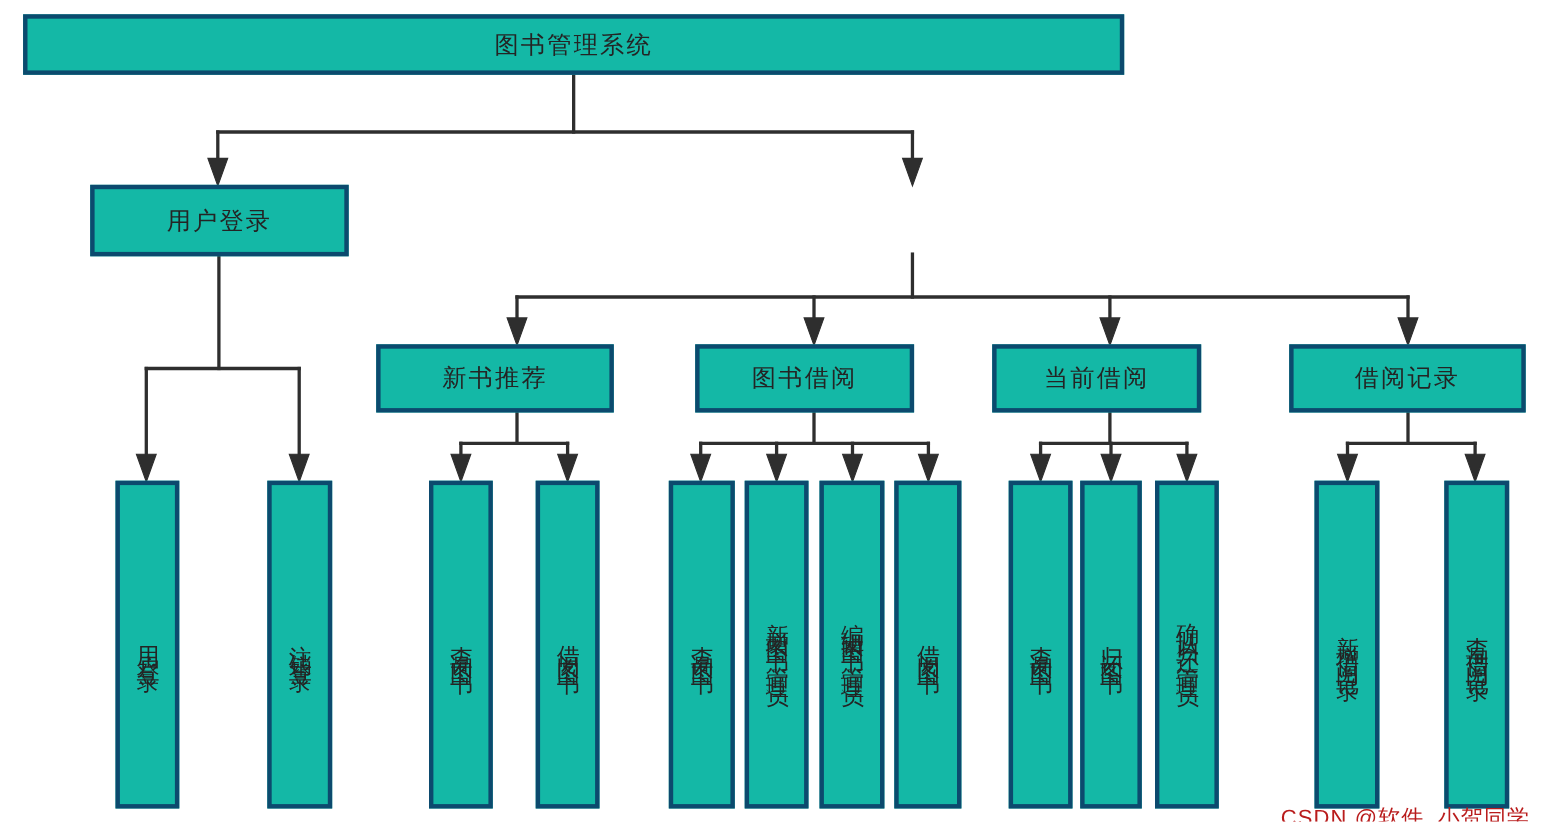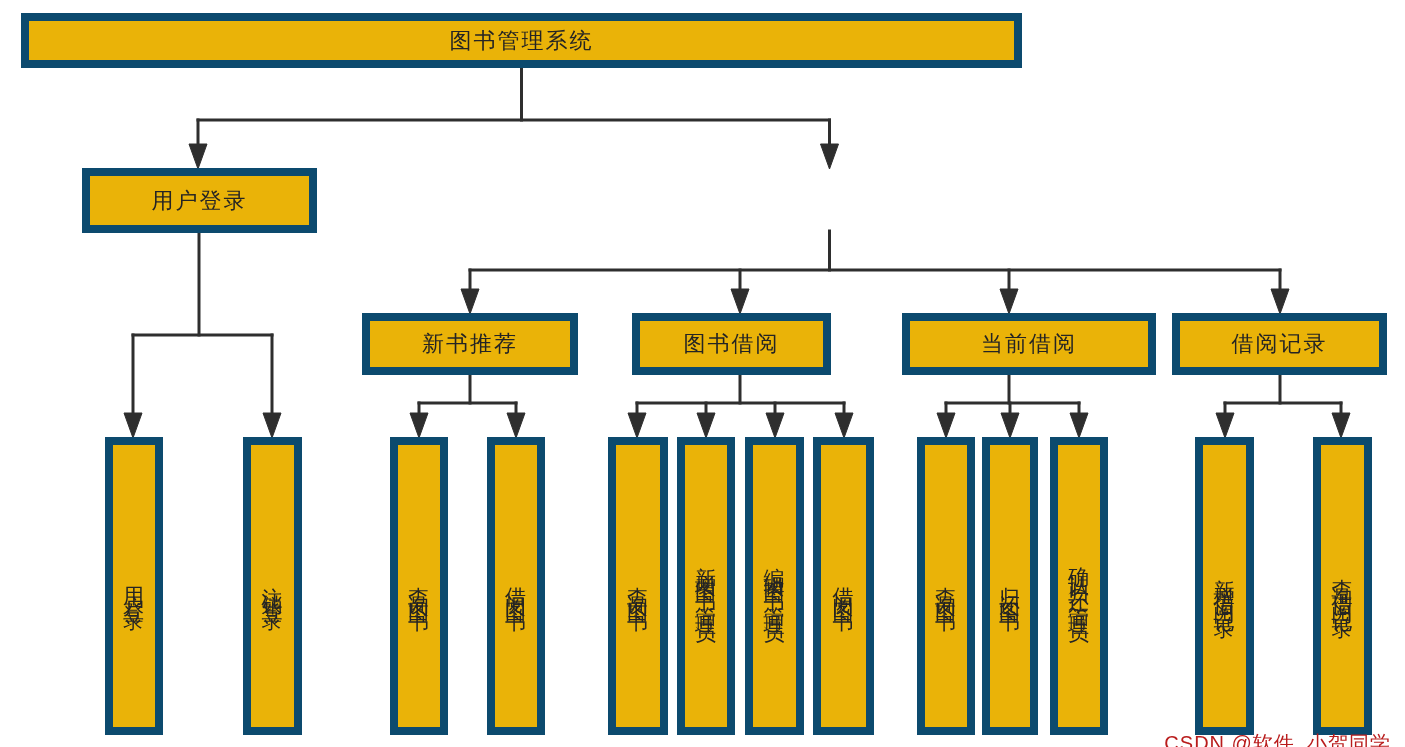--- a/index.html
+++ b/index.html
@@ -25,41 +25,41 @@
     stroke-linecap: square;
   }
   svg.connectors polygon {
     fill: #2e2e2e;
     stroke: #2e2e2e;
     stroke-width: 1;
   }
 
   .box {
     position: absolute;
-    background: #eab308;
-    border: 8px solid #0c4a6e;
+    background: #14b8a6;
+    border: 4px solid #0c4a6e;
     display: flex;
     align-items: center;
     justify-content: center;
     z-index: 2;
   }
   .box .label {
     font-size: 22px;
     letter-spacing: 2px;
     color: #242424;
     white-space: nowrap;
   }
 
   .root  { left: 21px;  top: 13px;  width: 1001px; height: 55px; }
   .n-user-login { left: 82px;  top: 168px; width: 235px; height: 65px; }
   .n-book-mgmt  { left: 712px; top: 168px; width: 235px; height: 65px; }
   .n-l3 { top: 313px; height: 62px; }
-  .n-new-book   { left: 362px; width: 216px; }
+  .n-new-book   { left: 342px; width: 216px; }
   .n-borrow     { left: 632px; width: 199px; }
-  .n-current    { left: 902px; width: 254px; }
+  .n-current    { left: 902px; width: 190px; }
   .n-records    { left: 1172px; width: 215px; }
 
   .leaf { top: 437px; height: 298px; }
   .leaf .vtext {
     writing-mode: vertical-rl;
     text-orientation: mixed;
     font-size: 21px;
     letter-spacing: 8px;
     line-height: 1.1;
     color: #242424;

